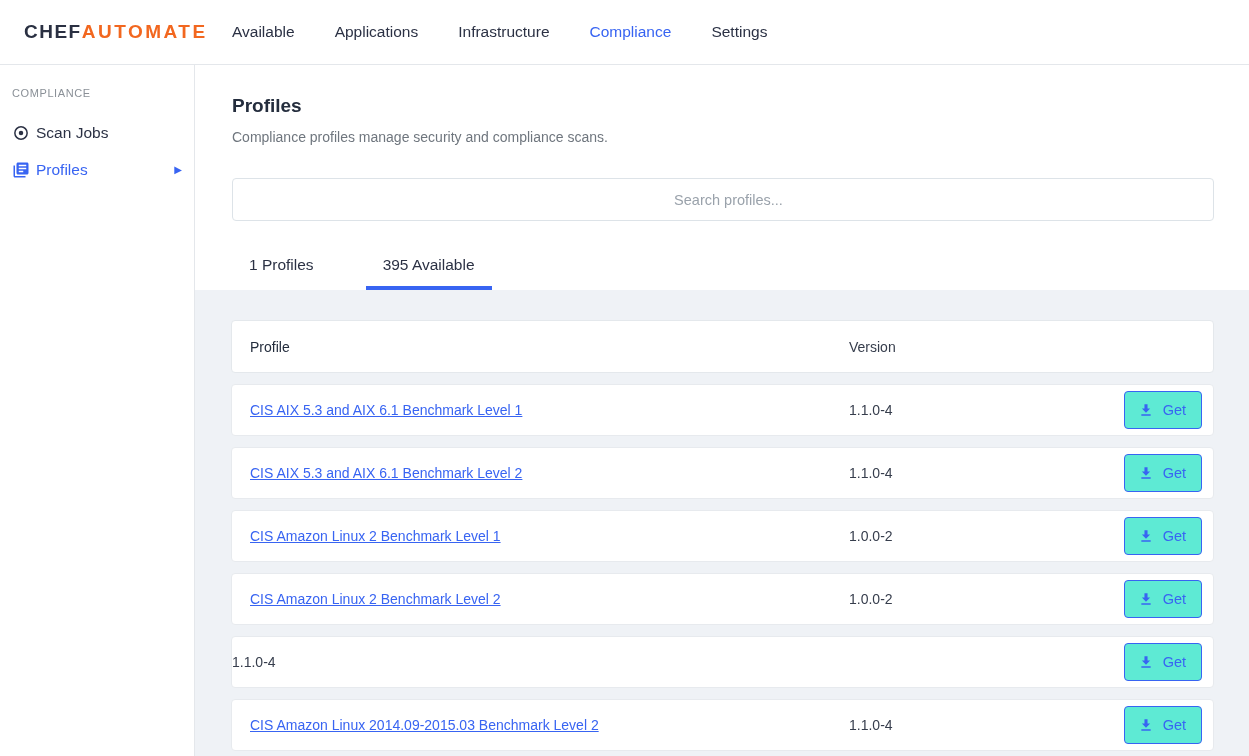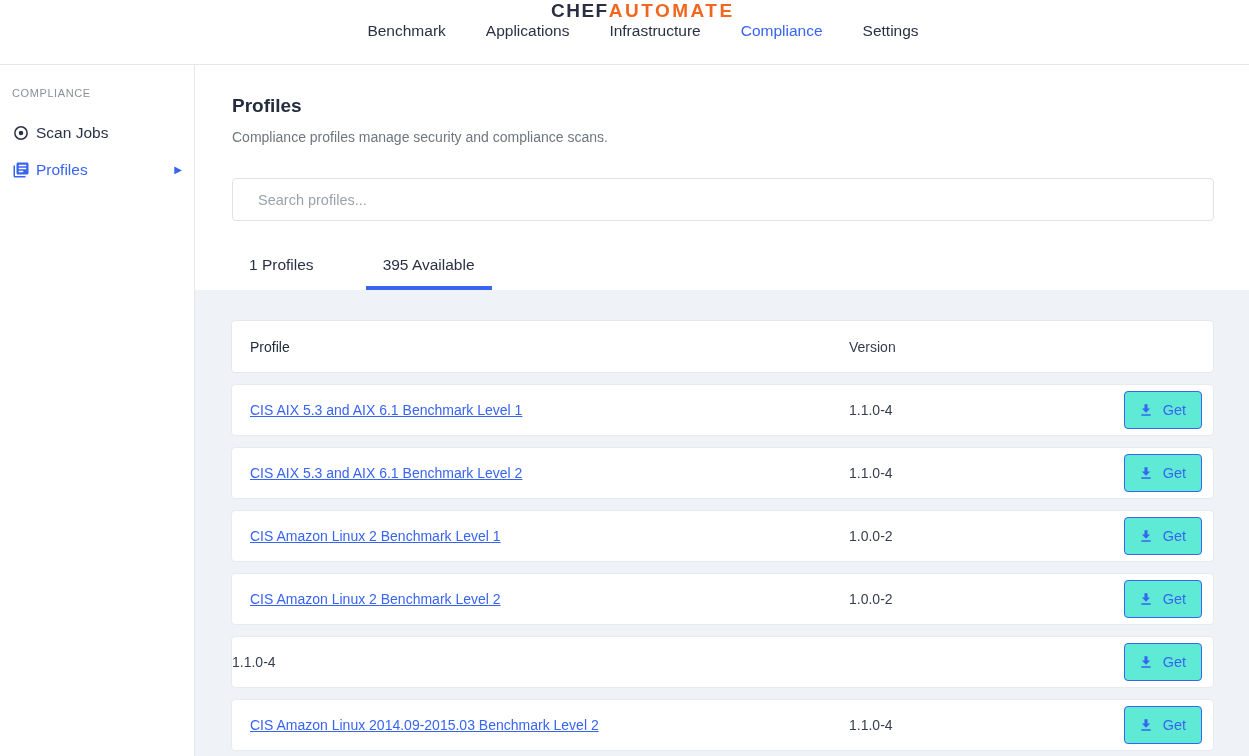--- a/index.html
+++ b/index.html
@@ -12,21 +12,20 @@
 
   
   .topbar {
     height: 65px;
     display: flex;
     align-items: center;
     background: #ffffff;
     border-bottom: 1px solid #e4e7eb;
     position: relative;
     z-index: 5;
-    flex-direction: column;
   }
   .logo {
     width: 195px;
     padding-left: 24px;
     display: flex;
     align-items: baseline;
     white-space: nowrap;
     cursor: pointer;
   }
   .logo .logo-chef {
@@ -152,20 +151,21 @@
   .search-input {
     width: 100%;
     height: 43px;
     border: 1px solid #dde3e8;
     border-radius: 4px;
     padding: 0 14px 0 25px;
     font-size: 14.5px;
     font-family: "Liberation Sans", "DejaVu Sans", sans-serif;
     color: #2b3144;
     outline: none;
+    text-align: center;
   }
   .search-input::placeholder { color: #9aa2ab; }
 
   .tabs {
     margin-top: 19px;
     padding-left: 37px;
     display: flex;
     height: 50px;
   }
   .tab {
@@ -240,21 +240,21 @@
 </style>
 </head>
 <body>
 
 <header class="topbar">
   <div class="logo">
     <span class="logo-chef">CHEF</span>
       <span class="logo-automate">AUTOMATE</span>
   </div>
   <nav class="main-nav">
-    <a class="nav-item">Benchmark</a>
+    <a class="nav-item">Available</a>
     <a class="nav-item">Applications</a>
     <a class="nav-item">Infrastructure</a>
     <a class="nav-item active">Compliance</a>
     <a class="nav-item">Settings</a>
   </nav>
 </header>
 
 <div class="shell">
 
   <aside class="sidebar">

